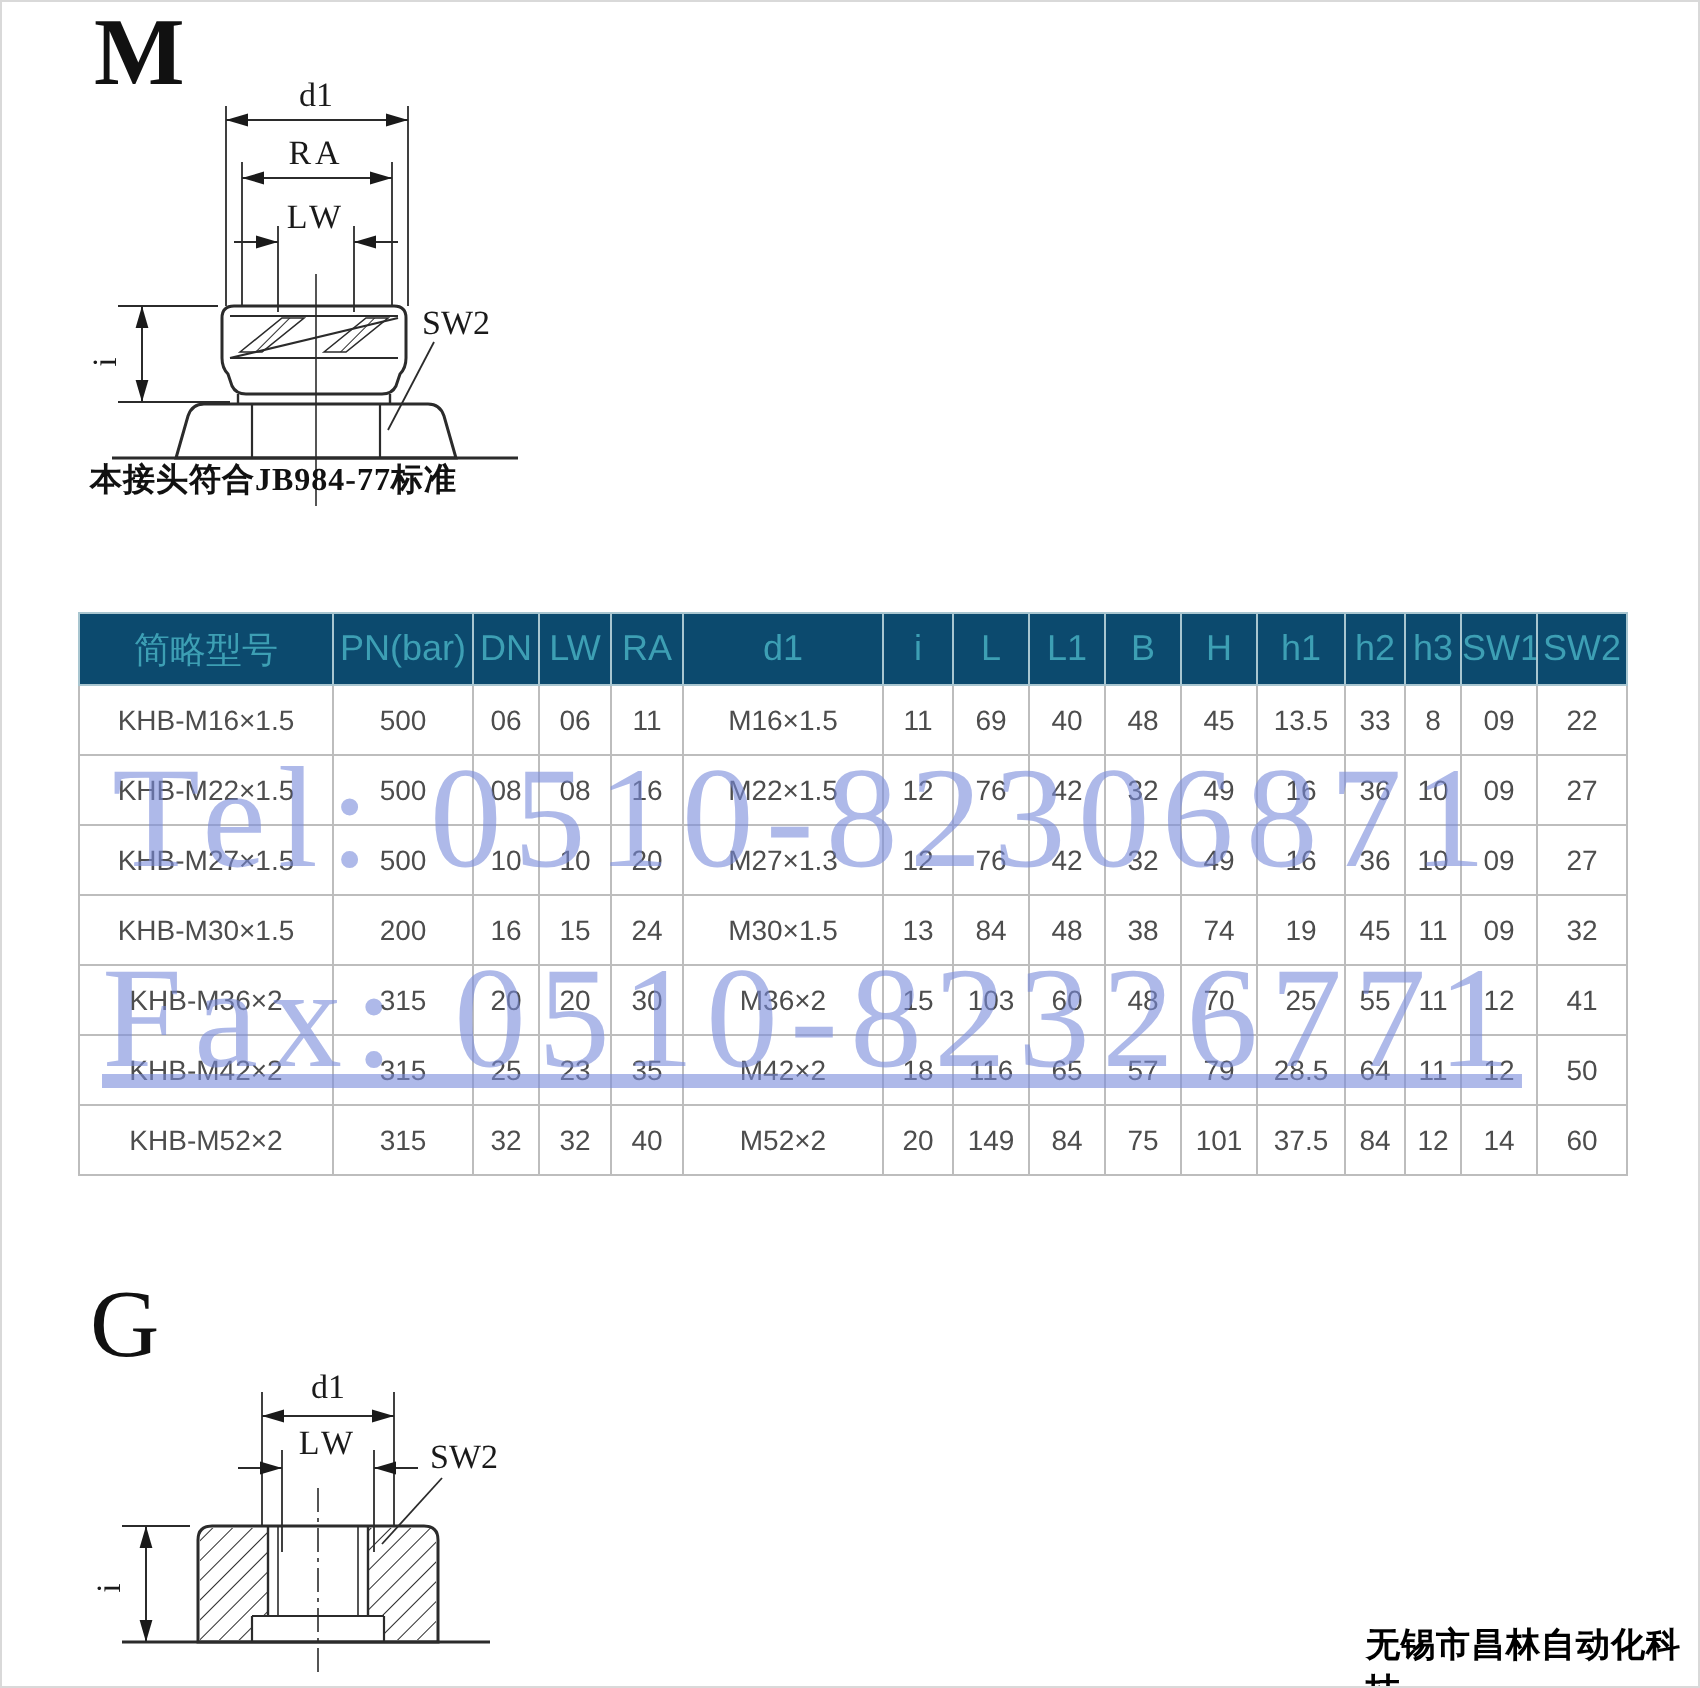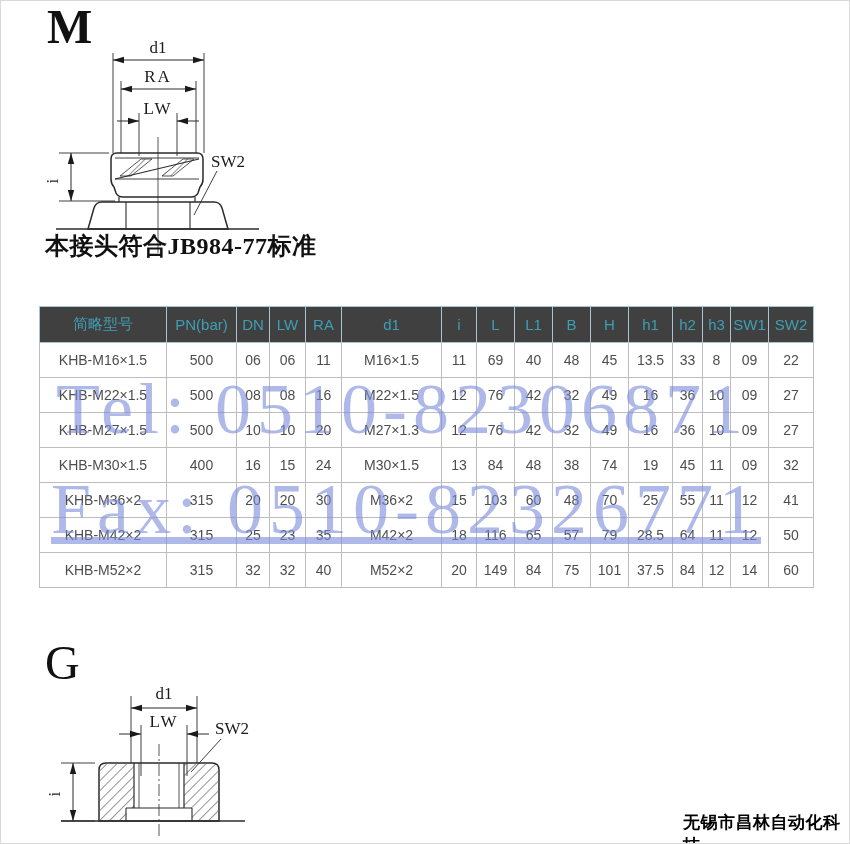--- a/index.html
+++ b/index.html
@@ -29,37 +29,37 @@
   svg text {
     font-family: "Liberation Serif", serif;
     font-size: 17px;
     fill: #1a1a1a;
   }
   .std-note {
     position: absolute;
     left: 44px; top: 229px;
     font-family: "Liberation Serif", serif;
     font-weight: 600;
-    font-size: 24px;
+    font-size: 16px;
     color: #111;
     letter-spacing: 0.5px;
   }
 
   
   .spec-table-wrap { position: absolute; left: 38px; top: 305px; }
   table.spec {
     border-collapse: collapse;
     table-layout: fixed;
     width: 774px;
   }
   table.spec th {
-    background: #404040;
+    background: #0c4a6e;
     color: #3d9fb4;
     font-weight: 400;
-    font-size: 15px;
+    font-size: 18px;
     height: 36px;
     border: 1px solid #a9c6d0;
     text-align: center;
     white-space: nowrap;
     overflow: hidden;
   }
   table.spec td {
     color: #4d4d4d;
     font-size: 14px;
     height: 35px;
@@ -251,21 +251,21 @@
           <td>32</td>
           <td>49</td>
           <td>16</td>
           <td>36</td>
           <td>10</td>
           <td>09</td>
           <td>27</td>
         </tr>
         <tr>
           <td>KHB-M30×1.5</td>
-          <td>400</td>
+          <td>200</td>
           <td>16</td>
           <td>15</td>
           <td>24</td>
           <td>M30×1.5</td>
           <td>13</td>
           <td>84</td>
           <td>48</td>
           <td>38</td>
           <td>74</td>
           <td>19</td>

